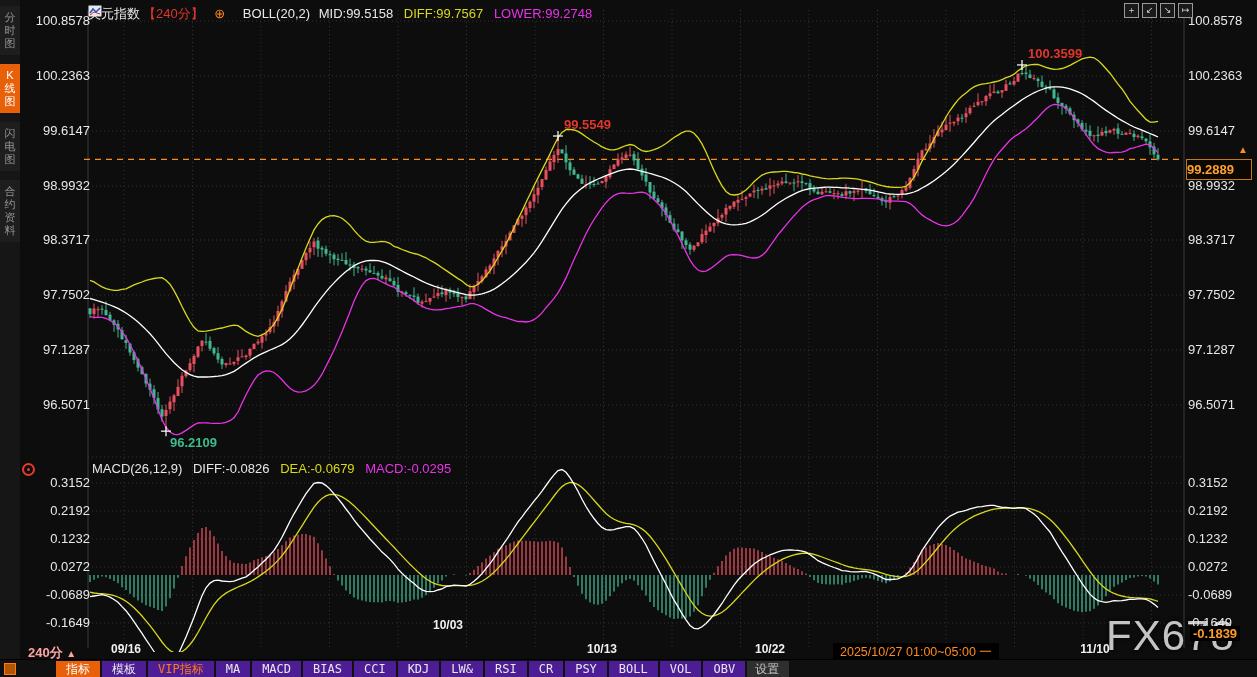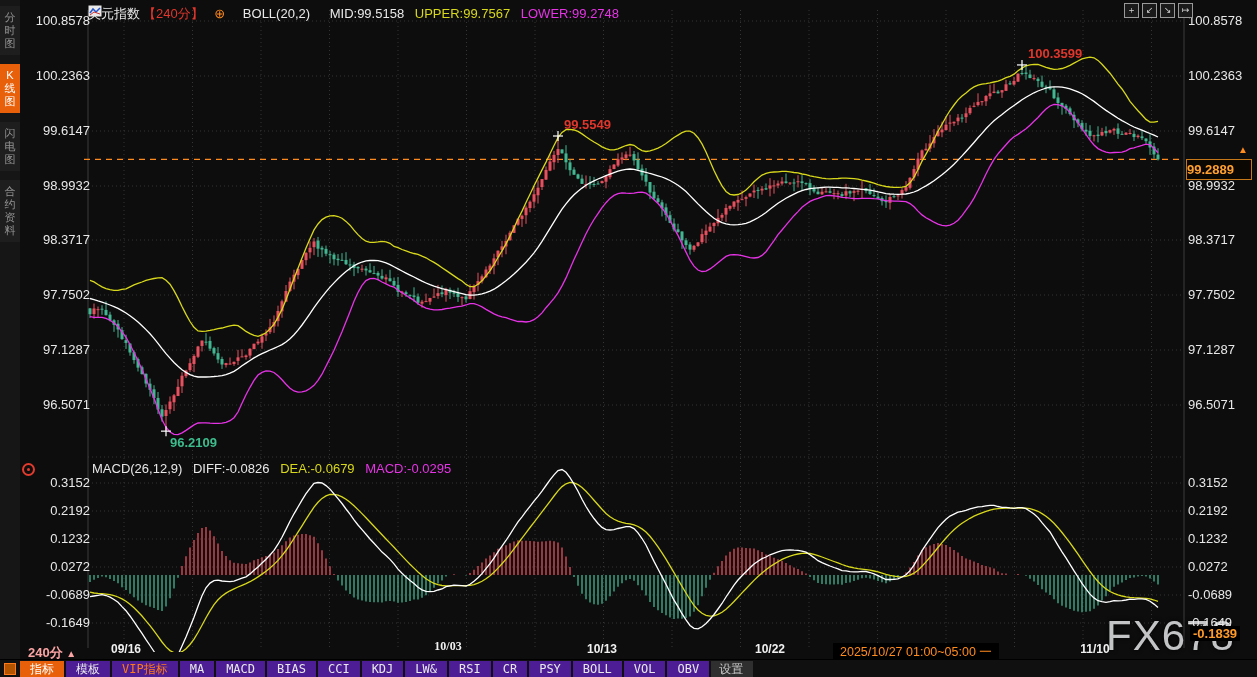--- a/index.html
+++ b/index.html
@@ -35,21 +35,21 @@
   #infobox{left:833px;top:643px;background:#000;color:#ff8a1e;font-size:12.5px;
         padding:1px 7px;z-index:4;white-space:nowrap;}
   #periodlab{left:28px;top:644px;color:#fca5a5;font-weight:bold;font-size:13px;z-index:7;
         white-space:nowrap;}
   #watermark{left:1106px;top:612px;font-size:42px;color:#cdced0;letter-spacing:1px;
         z-index:2;opacity:.95;text-shadow:0 0 5px rgba(0,0,0,.9);}
   #toolbar{left:0;top:659px;width:1257px;height:18px;background:#101010;display:flex;
         gap:2px;align-items:center;padding-left:2px;z-index:8;border-top:1px solid #000;}
   .tbtn{background:#4c1d95;color:#e8e8e8;font-family:"DejaVu Sans Mono",monospace;
         font-size:12px;line-height:16px;padding:0 10px;cursor:pointer;white-space:nowrap;}
-  .tbtn.active{background:#e8610a;color:#fff;}
+  .tbtn.active{background:#e8610a;color:#fff;margin-left:36px;}
   .tbtn.vip{color:#ff7a1a;}
   .tbtn.settings{background:#2f2f2f;color:#c9c9c9;padding-left:8px;}
   #tool-exp{width:10px;height:10px;border:1px solid #ff7a1a;background:#b35400;margin:0 2px;}
   svg{position:absolute;left:0;top:0;z-index:1;}
 </style>
 </head>
 <body>
 
 <svg id="plot" width="1257" height="677">
     <line x1="124" y1="10" x2="124" y2="648" stroke="#343434" stroke-dasharray="1 3"></line>
@@ -936,23 +936,23 @@
   </div>
 
 <div id="hdr" class="abs">
   <span class="wht">美元指数</span><span class="red" style="margin-left:-4px">【240分】</span>
   <span class="org">⊕</span>
   <span><svg width="14" height="12">
         <rect x="0.5" y="0.5" width="13" height="11" fill="#e8e8e8"></rect>
         <polyline points="2,8 5,4 8,7 12,3" fill="none" stroke="#2255cc" stroke-width="1.5"></polyline>
         <polyline points="2,10 6,7 12,9" fill="none" stroke="#cc3333" stroke-width="1"></polyline>
       </svg></span>
-  <span class="wht" style="margin-right:16px">BOLL(20,2)</span>
+  <span class="wht" style="margin-right:5px">BOLL(20,2)</span>
   <span class="wht">MID:99.5158</span>
-  <span class="yel">UPPER:99.7567</span>
+  <span class="yel">DIFF:99.7567</span>
   <span class="mag">LOWER:99.2748</span>
 </div>
 
 <div id="winbtns" class="abs">
     <div class="wbtn">＋</div>
     <div class="wbtn">↙</div>
     <div class="wbtn">↘</div>
     <div class="wbtn">↦</div>
   </div>
 
@@ -990,21 +990,21 @@
     <span class="ylab" style="left: 26px; top: 532px; width: 64px; text-align: right;">0.1232</span>
     <span class="ylab" style="left: 1188px; top: 532px;">0.1232</span>
     <span class="ylab" style="left: 26px; top: 560px; width: 64px; text-align: right;">0.0272</span>
     <span class="ylab" style="left: 1188px; top: 560px;">0.0272</span>
     <span class="ylab" style="left: 26px; top: 588px; width: 64px; text-align: right;">-0.0689</span>
     <span class="ylab" style="left: 1188px; top: 588px;">-0.0689</span>
     <span class="ylab" style="left: 26px; top: 616px; width: 64px; text-align: right;">-0.1649</span>
     <span class="ylab" style="left: 1188px; top: 616px;">-0.1649</span>
     <span class="xlab" style="left: 96px; top: 642px; width: 60px;">09/16</span>
     <span class="xlab" style="left: 247px; top: 676px; width: 60px;">09/24</span>
-    <span class="xlab" style="left: 418px; top: 639px; width: 60px; font-family: Liberation Serif, serif;">10/03</span>
+    <span class="xlab" style="left: 418px; top: 618px; width: 60px;">10/03</span>
     <span class="xlab" style="left: 572px; top: 642px; width: 60px;">10/13</span>
     <span class="xlab" style="left: 740px; top: 642px; width: 60px;">10/22</span>
     <span class="xlab" style="left: 1065px; top: 642px; width: 60px; text-align: center;">11/10</span>
   </div>
 
 <div id="pricebox" class="abs">99.2889</div>
 <div id="pricearrow" class="abs">▲</div>
 <div id="macdbox" class="abs">-0.1839</div>
 <div id="infobox" class="abs">2025/10/27 01:00~05:00 一</div>
 <div id="periodlab" class="abs"><span>240分</span> <span style="font-size:10px">▲</span></div>

